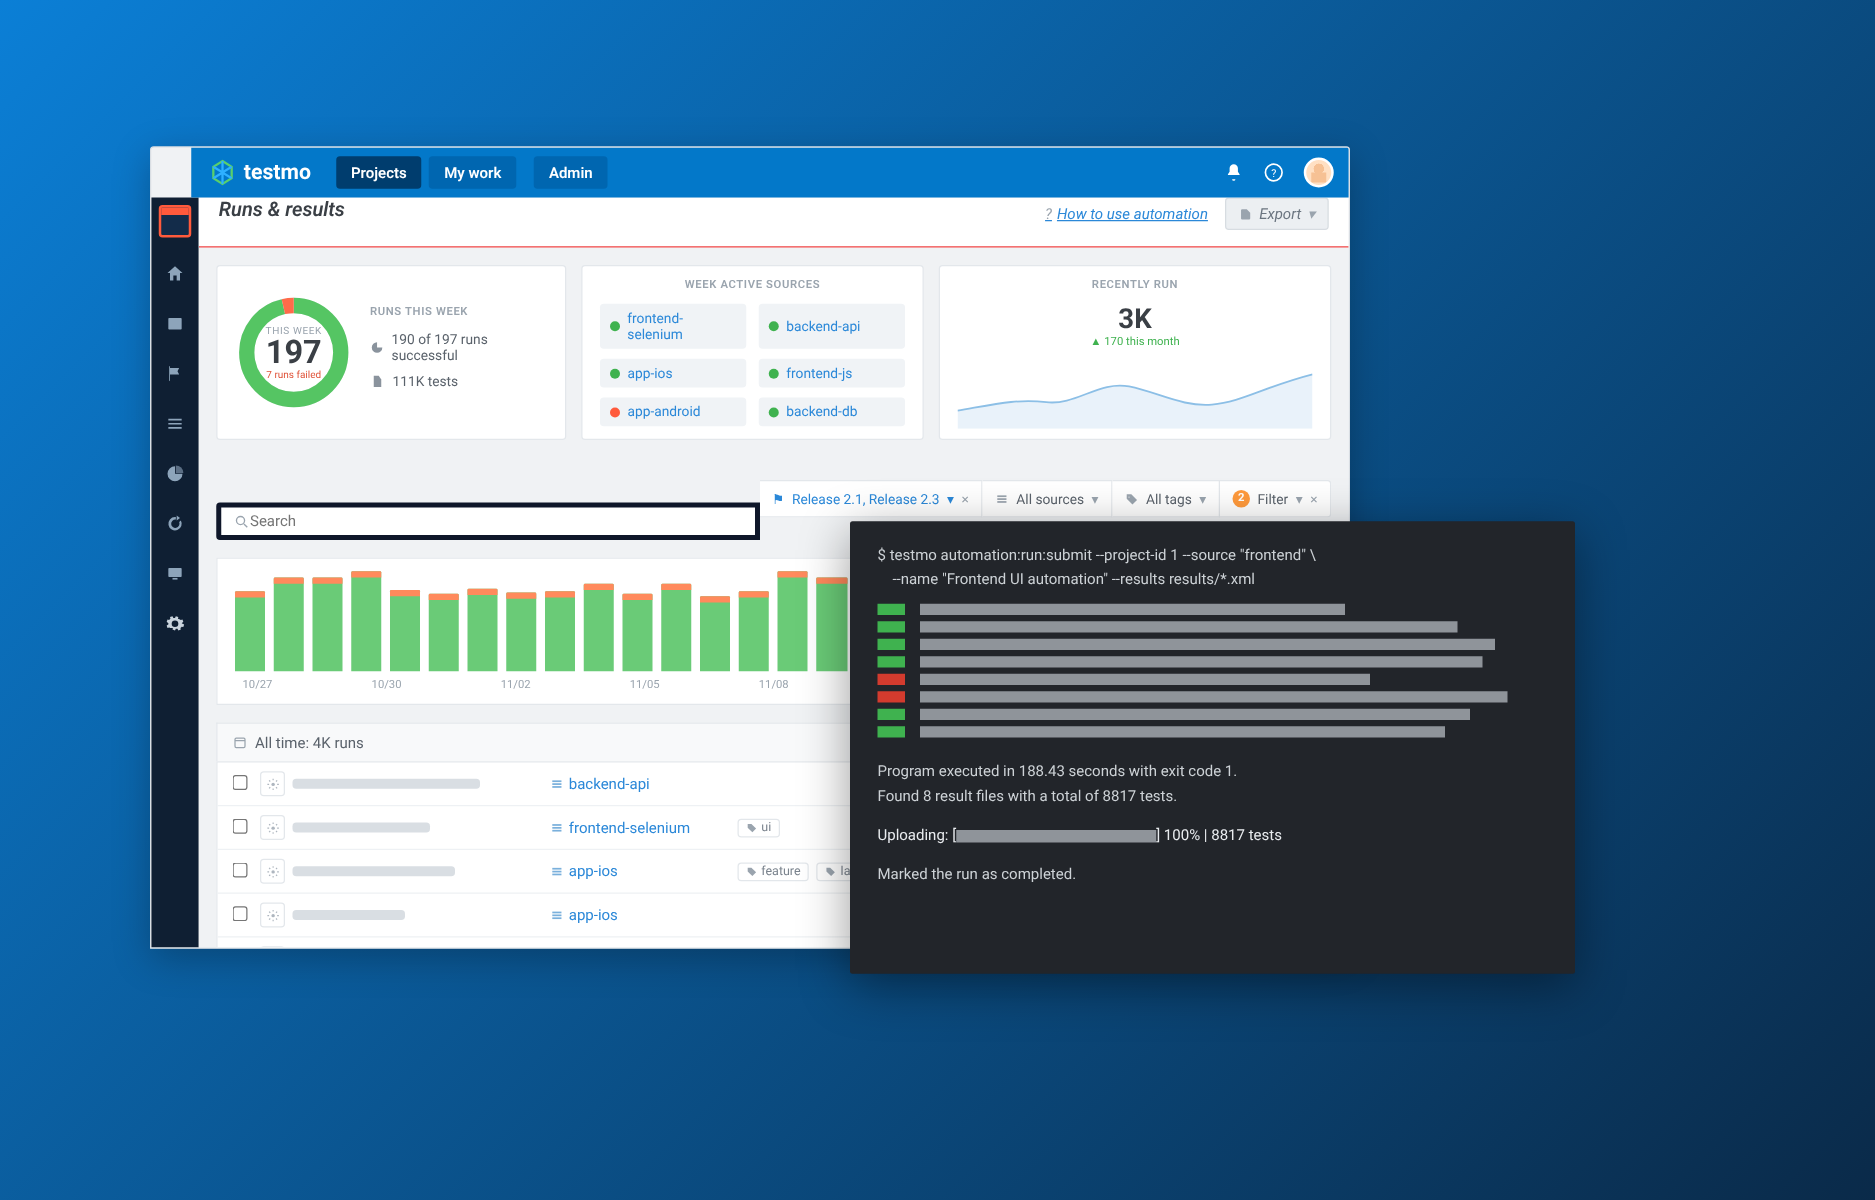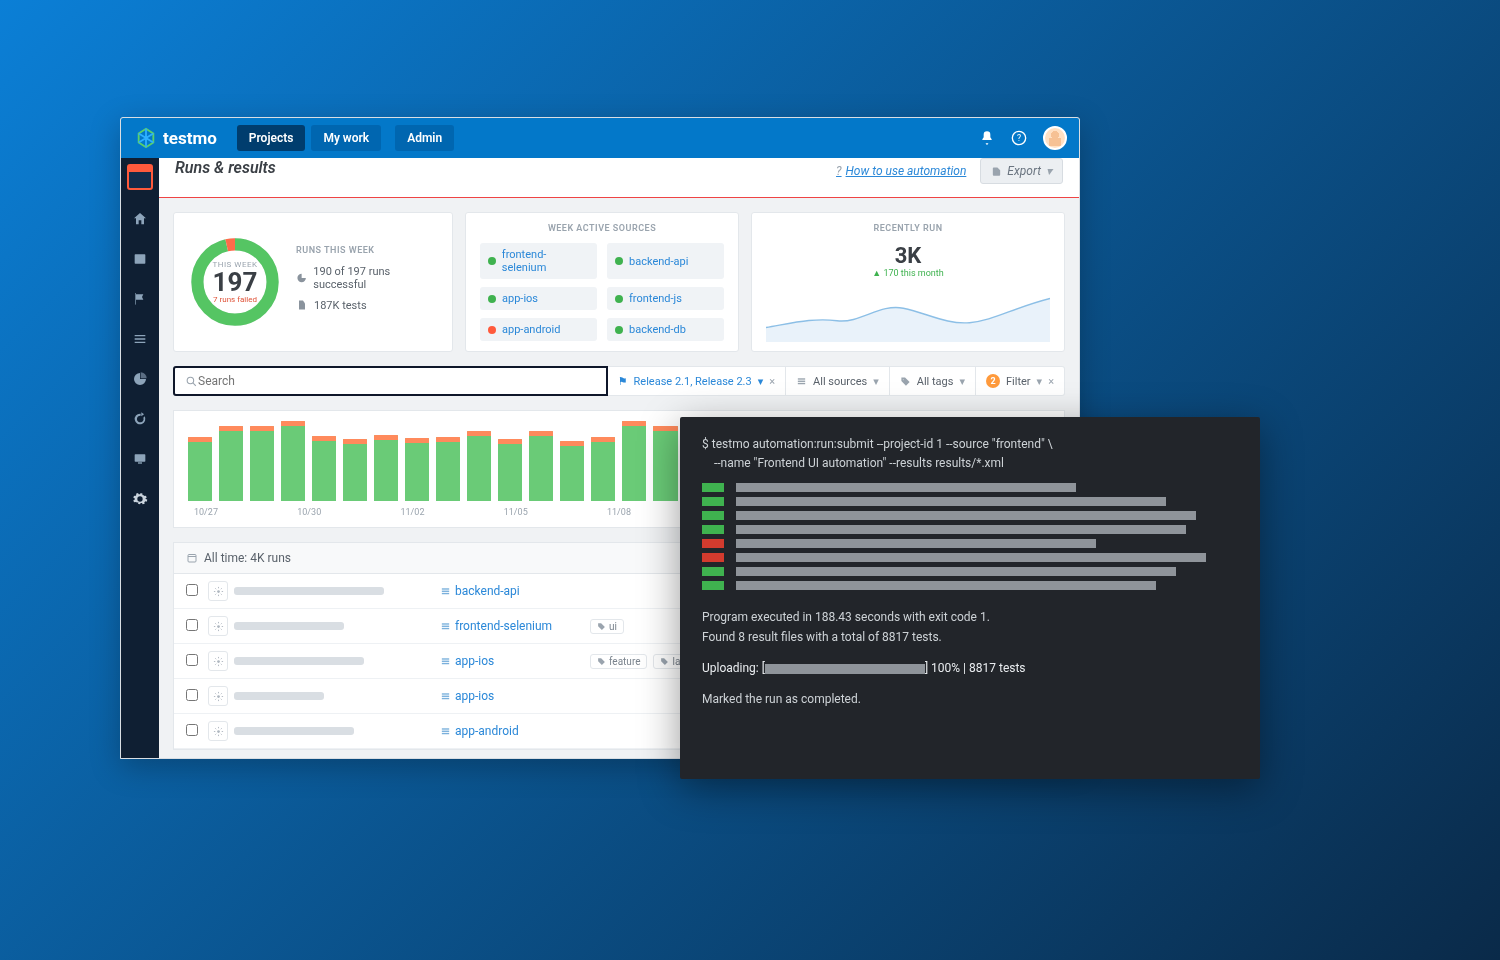--- a/index.html
+++ b/index.html
@@ -1,18 +1,18 @@
 <!DOCTYPE html>
 <html><head>
 <meta charset="utf-8">
 <style>
   * { margin:0; padding:0; box-sizing:border-box; font-family: -apple-system,BlinkMacSystemFont,"Segoe UI",Roboto,Helvetica,Arial,sans-serif; }
   body { background: linear-gradient(135deg,#0b7fd6,#0a2a49); width:1500px; height:960px; position:relative; }
   .app-window { position:absolute; left:120px; top:117px; width:960px; height:642px; background:#f0f2f4; border:1px solid #d9dee3; border-radius:3px 3px 0 0; box-shadow:0 8px 30px rgba(0,0,0,.25); overflow:hidden; }
-  .header { height:40px; background:#0378c9; display:flex; align-items:center; padding:0 14px; position:relative; }
+  .header { height:40px; background:#0378c9; display:flex; align-items:center; padding:0 14px; position:relative;margin-left:32px; }
   .logo { display:flex; align-items:center; gap:6px; color:#fff; font-weight:700; font-size:17px; margin-right:20px; }
   .logo svg { width:22px; height:22px; }
   .nav-btn { background:#0066b0; color:#fff; font-size:12px; font-weight:600; padding:6px 12px; border-radius:3px; margin-right:6px; cursor:pointer; }
   .nav-btn.active { background:#003d6e; }
   .hdr-right { position:absolute; right:12px; display:flex; align-items:center; gap:16px; }
   .hdr-ic { width:16px; height:16px; color:#fff; cursor:pointer; }
   .avatar { width:24px; height:24px; border-radius:50%; background:#ffe0c3; background-image: radial-gradient(circle at 50% 35%, #f6c194 0 25%, transparent 26%), linear-gradient(#f6c194,#f6c194); background-size:auto, 60% 40%; background-position:center, center 80%; background-repeat:no-repeat; border:2px solid #fff; }
   .body { display:flex; height:calc(100% - 40px); }
   .sidebar { width:38px; background:#0f1f33; display:flex; flex-direction:column; align-items:center; padding-top:6px; gap:18px; }
   .sb-item { width:22px; height:22px; display:flex; align-items:center; justify-content:center; cursor:pointer; color:#8da4ba; }
@@ -42,21 +42,21 @@
   .c-title { text-align:center; font-size:9px; letter-spacing:.5px; color:#9aa4ae; font-weight:600; margin-bottom:10px; }
   .src-grid { display:grid; grid-template-columns:1fr 1fr; gap:8px 10px; }
   .src-chip { background:#f0f3f6; border-radius:3px; padding:5px 8px; font-size:11px; color:#2b88d8; display:flex; align-items:center; gap:6px; }
   .dot { width:8px; height:8px; border-radius:50%; }
   .dot.g { background:#3fb24f; } .dot.r { background:#ff5a3c; }
   .card3 { flex:1; height:140px; padding:10px 14px 0; position:relative; overflow:hidden; }
   .c3-big { text-align:center; font-size:22px; font-weight:700; color:#3a3f45; }
   .c3-delta { text-align:center; font-size:9px; color:#3fb24f; margin-bottom:6px; }
   .spark { width:100%; height:58px; }
   .filter-row { display:flex; align-items:center; gap:0; padding:0 14px; }
-  .search-box { flex:1; background:#fff; border:2px solid #0f172a; height:30px; display:flex; align-items:center; padding:0 10px; border-radius:3px 0 0 3px; }
+  .search-box { flex:1; background:#fff; border:4px solid #0f172a; height:30px; display:flex; align-items:center; padding:0 10px; border-radius:3px 0 0 3px;margin-top:36px; }
   .search-box input { border:none; outline:none; font-size:12px; flex:1; color:#6b7580; }
   .chip { height:30px; background:#fff; border:1px solid #e3e7eb; border-left:none; display:flex; align-items:center; padding:0 10px; font-size:11px; color:#5a626b; gap:6px; }
   .chip .x { color:#9aa4ae; }
   .chip .star { color:#2b88d8; }
   .badge-o { background:#ff9a3c; color:#fff; width:14px; height:14px; border-radius:50%; font-size:9px; display:flex; align-items:center; justify-content:center; font-weight:700; }
   .barchart-card { margin:14px; background:#fff; border:1px solid #e3e7eb; height:118px; padding:12px 14px 4px; }
   .bars { display:flex; align-items:flex-end; gap:7px; height:78px; }
   .bar { flex:1; background:#6acb77; position:relative; border-radius:1px 1px 0 0; }
   .bar::before { content:""; position:absolute; top:0; left:0; right:0; height:5px; background:#ff8a5c; border-radius:1px 1px 0 0; }
   .xaxis { display:flex; justify-content:space-between; font-size:9px; color:#9aa4ae; margin-top:6px; padding:0 6px; }
@@ -196,21 +196,21 @@
             <div class="stat">
                 <svg viewBox="0 0 24 24">
                   <path fill="currentColor" d="M12 3a9 9 0 1 0 9 9h-9z"></path>
                 </svg>
                 <span>190 of 197 runs successful</span>
               </div>
             <div class="stat">
                 <svg viewBox="0 0 24 24">
                   <path fill="currentColor" d="M14 3H6v18h12V9z"></path>
                 </svg>
-                <span>187K tests</span>
+                <span>111K tests</span>
               </div>
           </div>
         </div>
 
         <div class="card card2">
           <div class="c-title">WEEK ACTIVE SOURCES</div>
           <div class="src-grid" id="src-grid">
               <div class="src-chip">
                 <span class="dot g"></span>
                 <span>frontend-selenium</span>

